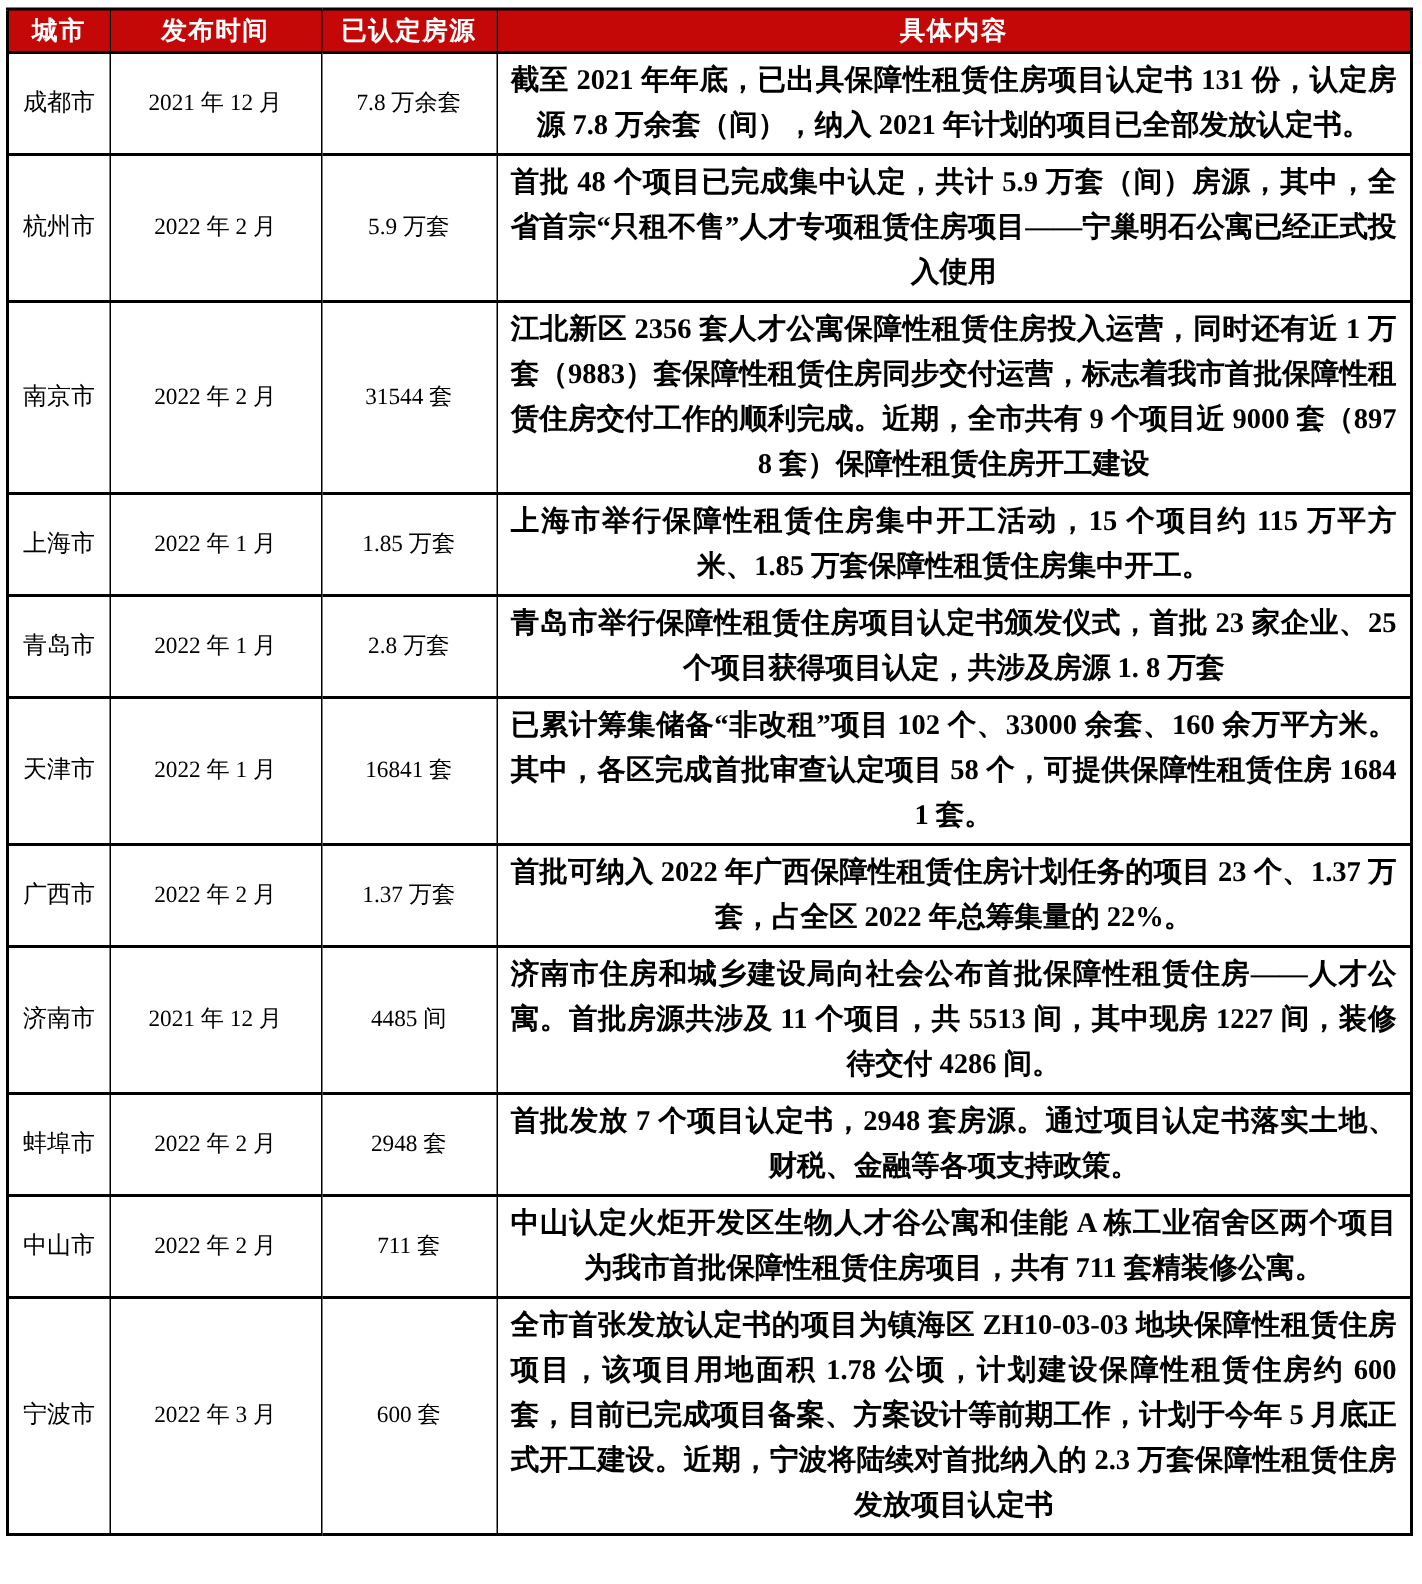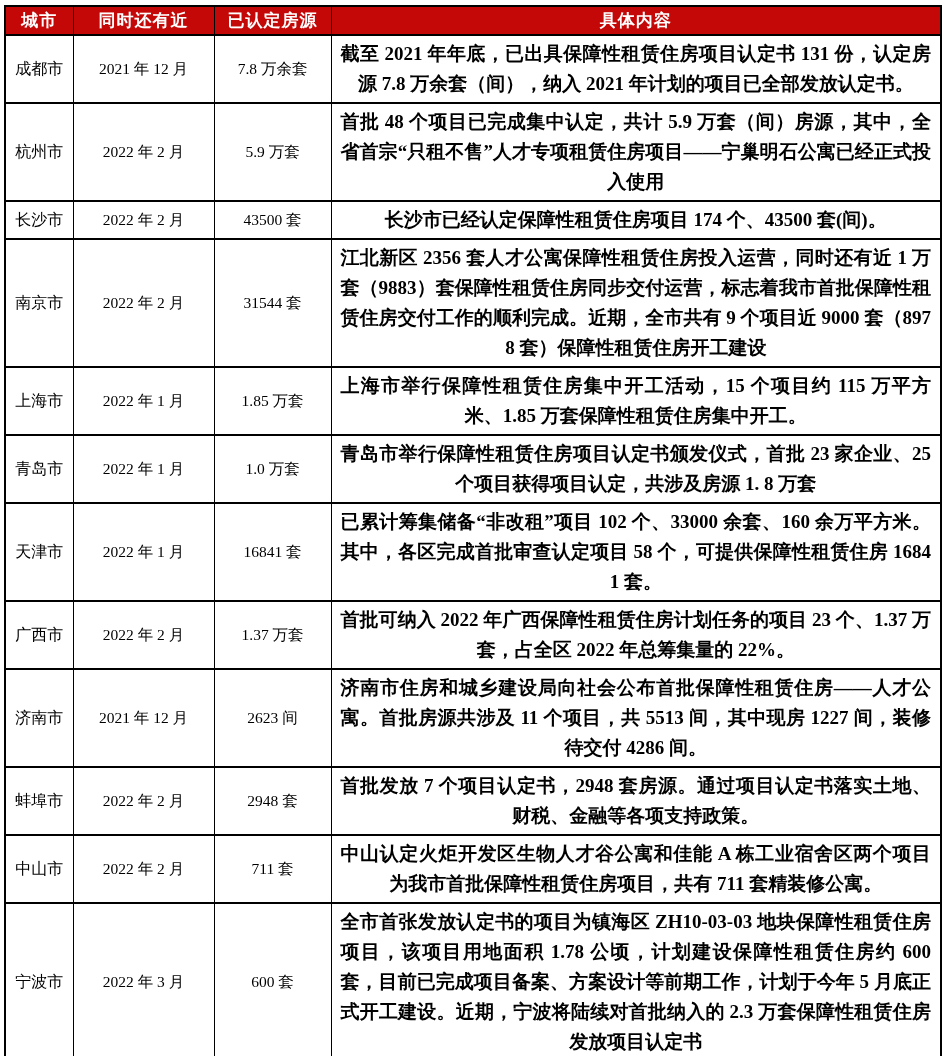--- a/index.html
+++ b/index.html
@@ -80,78 +80,72 @@
   <table class="housing-table">
     <colgroup>
       <col class="c-city">
       <col class="c-date">
       <col class="c-amount">
       <col class="c-content">
     </colgroup>
     <thead>
       <tr>
         <th>城市</th>
-        <th>同时还有近</th>
+        <th>发布时间</th>
         <th>已认定房源</th>
         <th>具体内容</th>
       </tr>
     </thead>
     <tbody>
         <tr>
           <td class="col-city">成都市</td>
           <td class="col-date">2021 年 12 月</td>
           <td class="col-amount">7.8 万余套</td>
           <td class="col-content">截至 2021 年年底，已出具保障性租赁住房项目认定书 131 份，认定房源 7.8 万余套（间），纳入 2021 年计划的项目已全部发放认定书。</td>
         </tr>
         <tr>
           <td class="col-city">杭州市</td>
           <td class="col-date">2022 年 2 月</td>
           <td class="col-amount">5.9 万套</td>
           <td class="col-content">首批 48 个项目已完成集中认定，共计 5.9 万套（间）房源，其中，全省首宗“只租不售”人才专项租赁住房项目——宁巢明石公寓已经正式投入使用</td>
         </tr>
         <tr>
-          <td class="col-city">长沙市</td>
-          <td class="col-date">2022 年 2 月</td>
-          <td class="col-amount">43500 套</td>
-          <td class="col-content">长沙市已经认定保障性租赁住房项目 174 个、43500 套(间)。</td>
-        </tr>
-        <tr>
           <td class="col-city">南京市</td>
           <td class="col-date">2022 年 2 月</td>
           <td class="col-amount">31544 套</td>
           <td class="col-content">江北新区 2356 套人才公寓保障性租赁住房投入运营，同时还有近 1 万套（9883）套保障性租赁住房同步交付运营，标志着我市首批保障性租赁住房交付工作的顺利完成。近期，全市共有 9 个项目近 9000 套（8978 套）保障性租赁住房开工建设</td>
         </tr>
         <tr>
           <td class="col-city">上海市</td>
           <td class="col-date">2022 年 1 月</td>
           <td class="col-amount">1.85 万套</td>
           <td class="col-content">上海市举行保障性租赁住房集中开工活动，15 个项目约 115 万平方米、1.85 万套保障性租赁住房集中开工。</td>
         </tr>
         <tr>
           <td class="col-city">青岛市</td>
           <td class="col-date">2022 年 1 月</td>
-          <td class="col-amount">1.0 万套</td>
+          <td class="col-amount">2.8 万套</td>
           <td class="col-content">青岛市举行保障性租赁住房项目认定书颁发仪式，首批 23 家企业、25 个项目获得项目认定，共涉及房源 1. 8 万套</td>
         </tr>
         <tr>
           <td class="col-city">天津市</td>
           <td class="col-date">2022 年 1 月</td>
           <td class="col-amount">16841 套</td>
           <td class="col-content">已累计筹集储备“非改租”项目 102 个、33000 余套、160 余万平方米。其中，各区完成首批审查认定项目 58 个，可提供保障性租赁住房 16841 套。</td>
         </tr>
         <tr>
           <td class="col-city">广西市</td>
           <td class="col-date">2022 年 2 月</td>
           <td class="col-amount">1.37 万套</td>
           <td class="col-content">首批可纳入 2022 年广西保障性租赁住房计划任务的项目 23 个、1.37 万套，占全区 2022 年总筹集量的 22%。</td>
         </tr>
         <tr>
           <td class="col-city">济南市</td>
           <td class="col-date">2021 年 12 月</td>
-          <td class="col-amount">2623 间</td>
+          <td class="col-amount">4485 间</td>
           <td class="col-content">济南市住房和城乡建设局向社会公布首批保障性租赁住房——人才公寓。首批房源共涉及 11 个项目，共 5513 间，其中现房 1227 间，装修待交付 4286 间。</td>
         </tr>
         <tr>
           <td class="col-city">蚌埠市</td>
           <td class="col-date">2022 年 2 月</td>
           <td class="col-amount">2948 套</td>
           <td class="col-content">首批发放 7 个项目认定书，2948 套房源。通过项目认定书落实土地、财税、金融等各项支持政策。</td>
         </tr>
         <tr>
           <td class="col-city">中山市</td>

